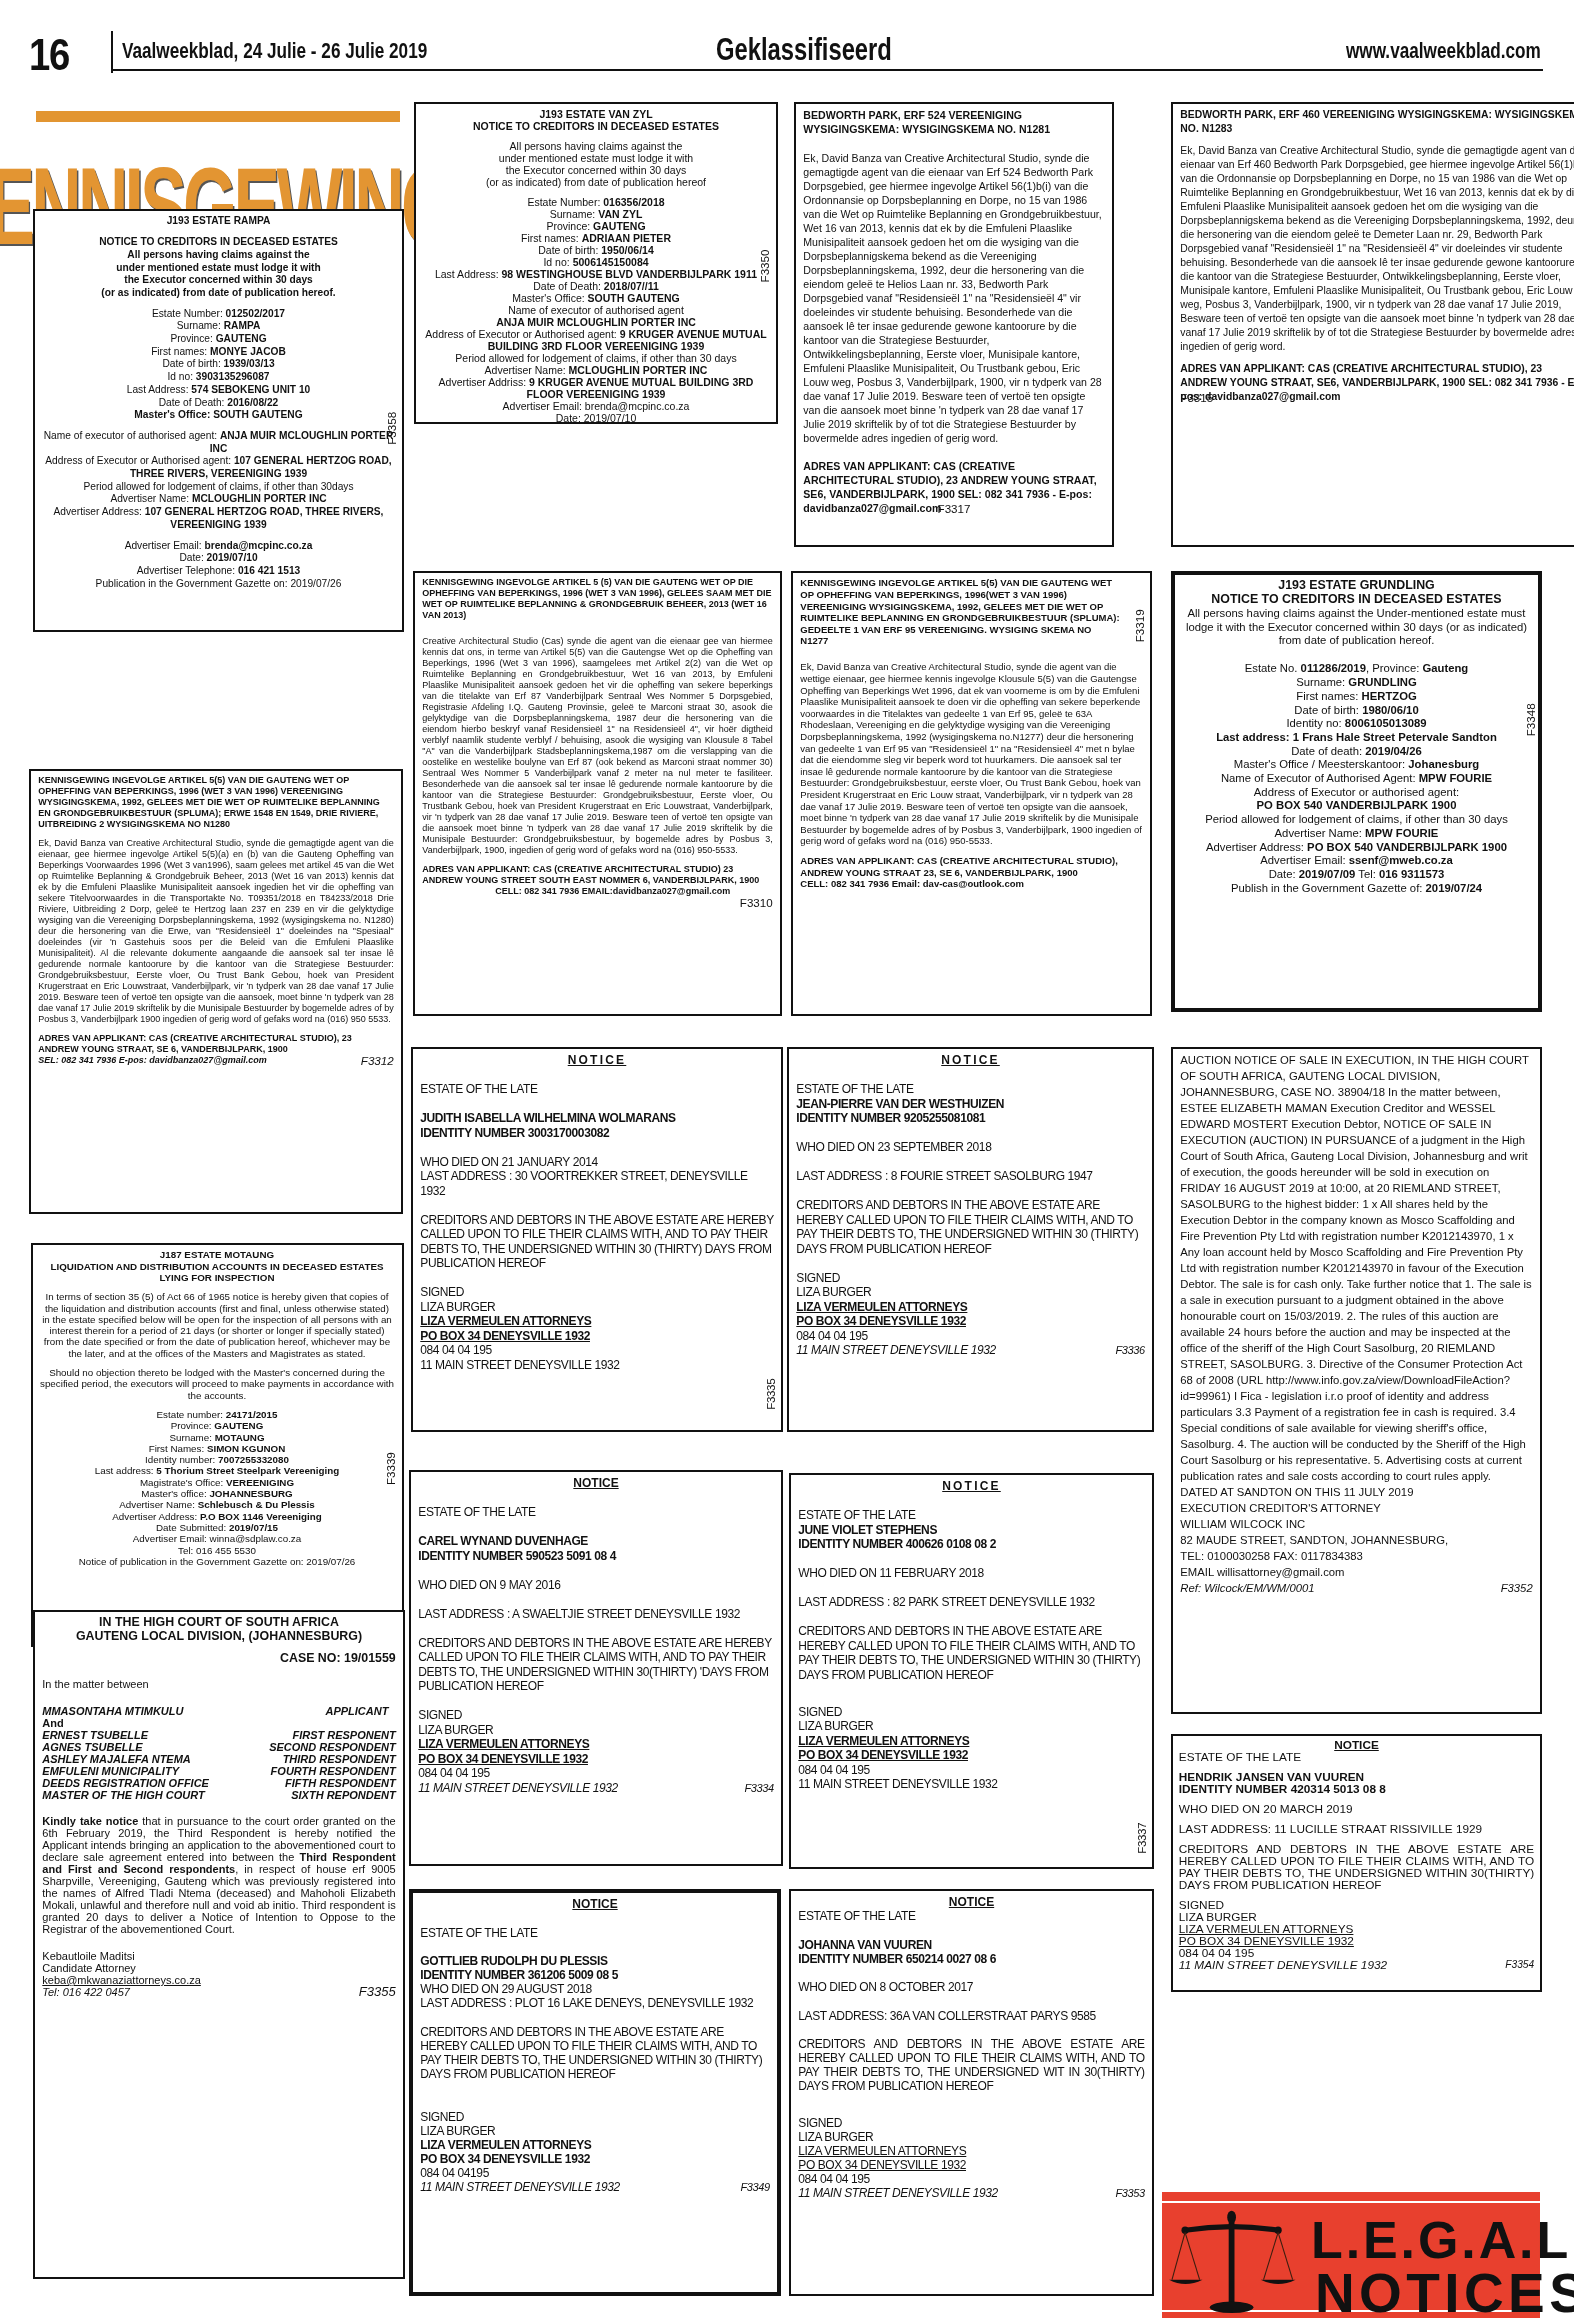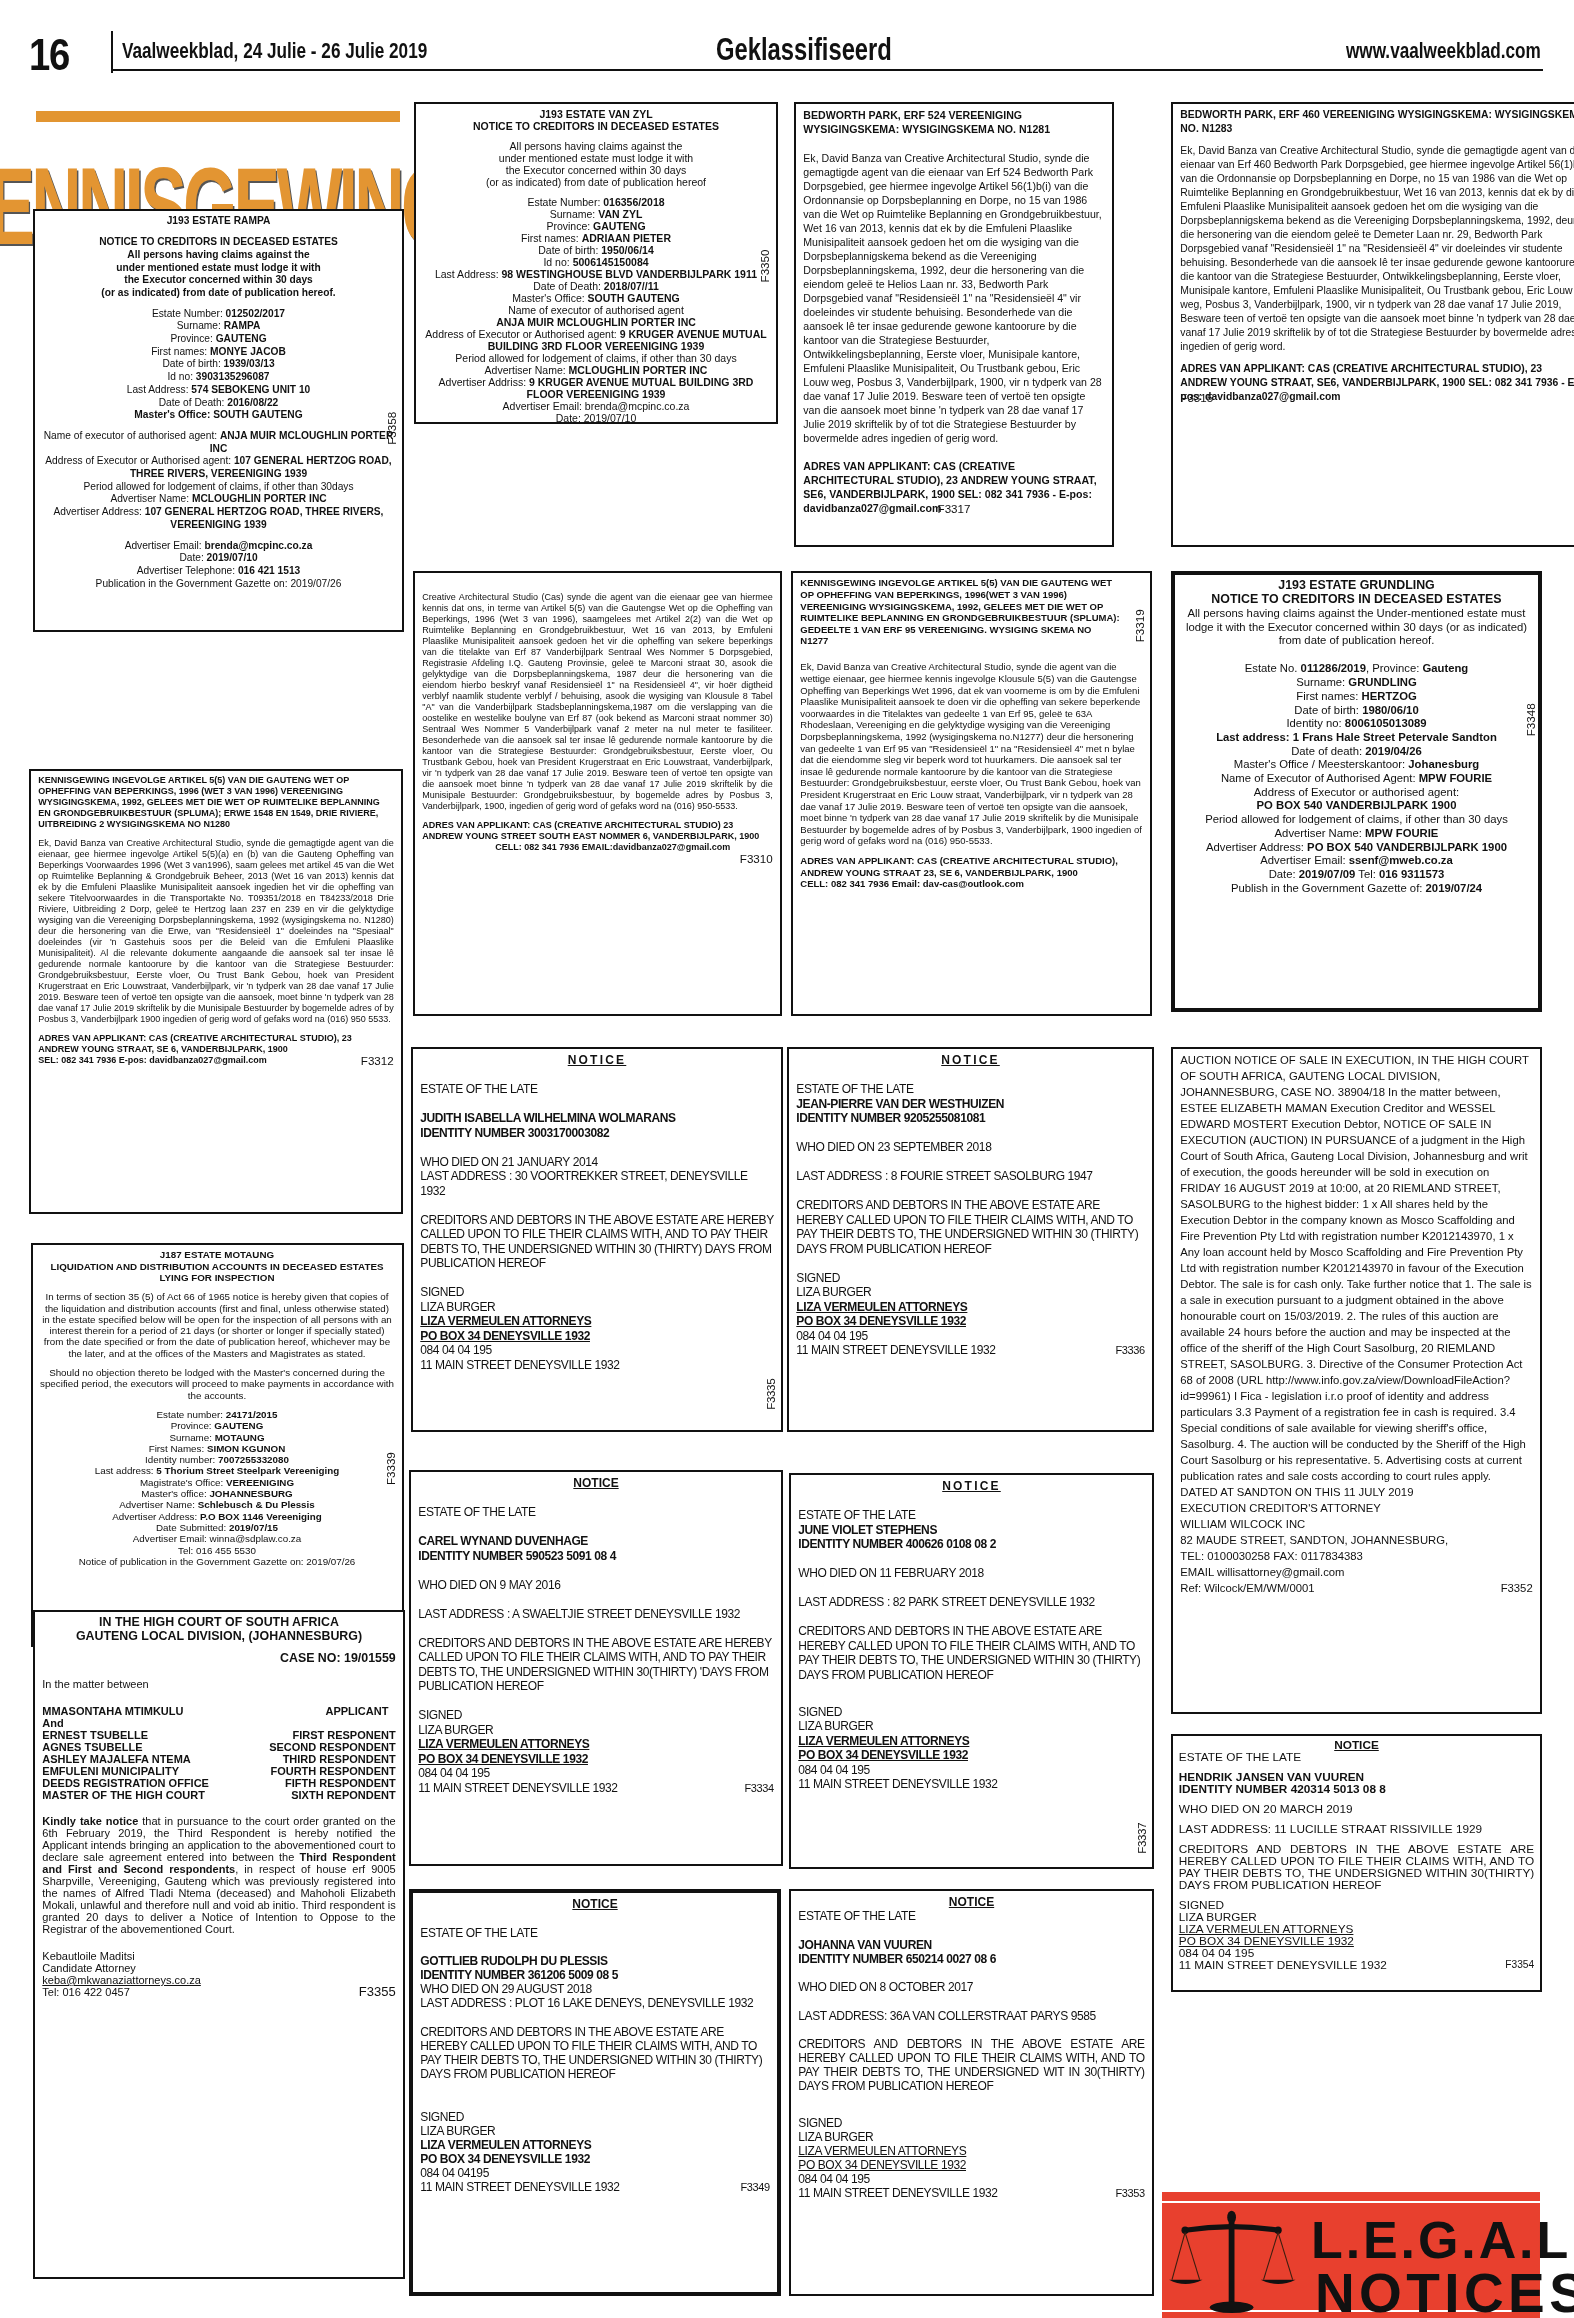--- a/index.html
+++ b/index.html
@@ -15,21 +15,21 @@
   .box.thick{border-width:4.4px;}
   .center{text-align:center;}
   .sm{font-size:9px;line-height:11px;}
   .md{font-size:10.2px;line-height:12.7px;}
   .b{font-weight:bold;}
   .u{text-decoration:underline;}
   .gap{height:8px;}
   .gap2{height:14.5px;}
   .ref-v{position:absolute;font-size:11.6px;transform:rotate(-90deg);transform-origin:center;white-space:nowrap;}
   .just{text-align:justify;}
-  .row{display:flex;justify-content:space-between;}
+  .row{display:flex;justify-content:space-between;font-style:italic;}
 
   .kbanner{position:absolute;left:36px;top:102px;width:364px;height:218px;}
   .kbar{position:absolute;left:0;width:364px;height:11.6px;background:#e29531;}
   .ktext{position:absolute;left:0;top:20.4px;width:364px;height:167px;display:flex;align-items:center;justify-content:center;font-family:"Liberation Sans",sans-serif;font-weight:bold;font-size:109px;color:#e39532;letter-spacing:-5.8px;transform:scaleX(0.64);transform-origin:center;text-shadow:2.2px 2.2px 0 #555;white-space:nowrap;}
 
   .lbanner{position:absolute;left:1162px;top:2156px;width:378px;height:131px;background:#e8402e;margin-top:36px;}
   .lbanner .stripe{position:absolute;left:0;width:378px;height:2.2px;background:#fff;}
   .lbanner .l1{position:absolute;left:149px;top:18px;font-weight:bold;font-size:52px;letter-spacing:2.9px;color:#111;white-space:nowrap;font-family:"Liberation Sans",sans-serif;}
   .lbanner .l2{position:absolute;left:153px;top:69px;font-weight:bold;font-size:55px;letter-spacing:4.4px;color:#111;white-space:nowrap;font-family:"Liberation Sans",sans-serif;}
   .lbanner svg{position:absolute;left:7.3px;top:14.5px;}
@@ -197,20 +197,21 @@
   <div><span>Advertiser Name: </span><b>MCLOUGHLIN PORTER INC</b></div>
   <div><span>Advertiser Addriss: </span><b>9 KRUGER AVENUE MUTUAL BUILDING 3RD FLOOR VEREENIGING 1939</b></div>
   <div>Advertiser Email: brenda@mcpinc.co.za</div>
   <div>Date: 2019/07/10</div>
   <div>Advertiser Telephone: 016 421 1513</div>
   <div>Publication in the Government Gazette on: 2019/07/26</div>
   <div class="ref-v" style="right:-5.8px;top:156px;">F3350</div>
 </div>
 
 <div class="box sm" style="left:413px;top:571px;width:369px;height:445px;">
+  <div class="b">KENNISGEWING INGEVOLGE ARTIKEL 5 (5) VAN DIE GAUTENG WET OP DIE OPHEFFING VAN BEPERKINGS, 1996 (WET 3 VAN 1996), GELEES SAAM MET DIE WET OP RUIMTELIKE BEPLANNING &amp; GRONDGEBRUIK BEHEER, 2013 (WET 16 VAN 2013)</div>
   <div class="gap2"></div>
   <div class="just">Creative Architectural Studio (Cas) synde die agent van die eienaar gee van hiermee kennis dat ons, in terme van Artikel 5(5) van die Gautengse Wet op die Opheffing van Beperkings, 1996 (Wet 3 van 1996), saamgelees met Artikel 2(2) van die Wet op Ruimtelike Beplanning en Grondgebruikbestuur, Wet 16 van 2013, by Emfuleni Plaaslike Munisipaliteit aansoek gedoen het vir die opheffing van sekere beperkings van die titelakte van Erf 87 Vanderbijlpark Sentraal Wes Nommer 5 Dorpsgebied, Registrasie Afdeling I.Q. Gauteng Provinsie, geleë te Marconi straat 30, asook die gelyktydige van die Dorpsbeplanningskema, 1987 deur die hersonering van die eiendom hierbo beskryf vanaf Residensieël 1" na Residensieël 4", vir hoër digtheid verblyf naamlik studente verblyf / behuising, asook die wysiging van Klousule 8 Tabel "A" van die Vanderbijlpark Stadsbeplanningskema,1987 om die verslapping van die oostelike en westelike boulyne van Erf 87 (ook bekend as Marconi straat nommer 30) Sentraal Wes Nommer 5 Vanderbijlpark vanaf 2 meter na nul meter te fasiliteer. Besonderhede van die aansoek sal ter insae lê gedurende normale kantoorure by die kantoor van die Strategiese Bestuurder: Grondgebruiksbestuur, Eerste vloer, Ou Trustbank Gebou, hoek van President Krugerstraat en Eric Louwstraat, Vanderbijlpark, vir 'n tydperk van 28 dae vanaf 17 Julie 2019. Besware teen of vertoë ten opsigte van die aansoek moet binne 'n tydperk van 28 dae vanaf 17 Julie 2019 skriftelik by die Munisipale Bestuurder: Grondgebruiksbestuur, by bogemelde adres by Posbus 3, Vanderbijlpark, 1900, ingedien of gerig word of gefaks word na (016) 950-5533.</div>
   <div class="gap"></div>
   <div class="b">ADRES VAN APPLIKANT: CAS (CREATIVE ARCHITECTURAL STUDIO) 23 ANDREW YOUNG STREET SOUTH EAST NOMMER 6, VANDERBIJLPARK, 1900</div>
   <div class="b" style="padding-left:73px">CELL: 082 341 7936 EMAIL:davidbanza027@gmail.com</div>
   <div style="text-align:right;font-size:11.6px">F3310</div>
 </div>
 
 <div class="box md" style="left:794px;top:102px;width:320px;height:445px;font-size:10.6px;line-height:14px;">
   <div class="b">BEDWORTH PARK, ERF 524 VEREENIGING WYSIGINGSKEMA: WYSIGINGSKEMA NO. N1281</div>

